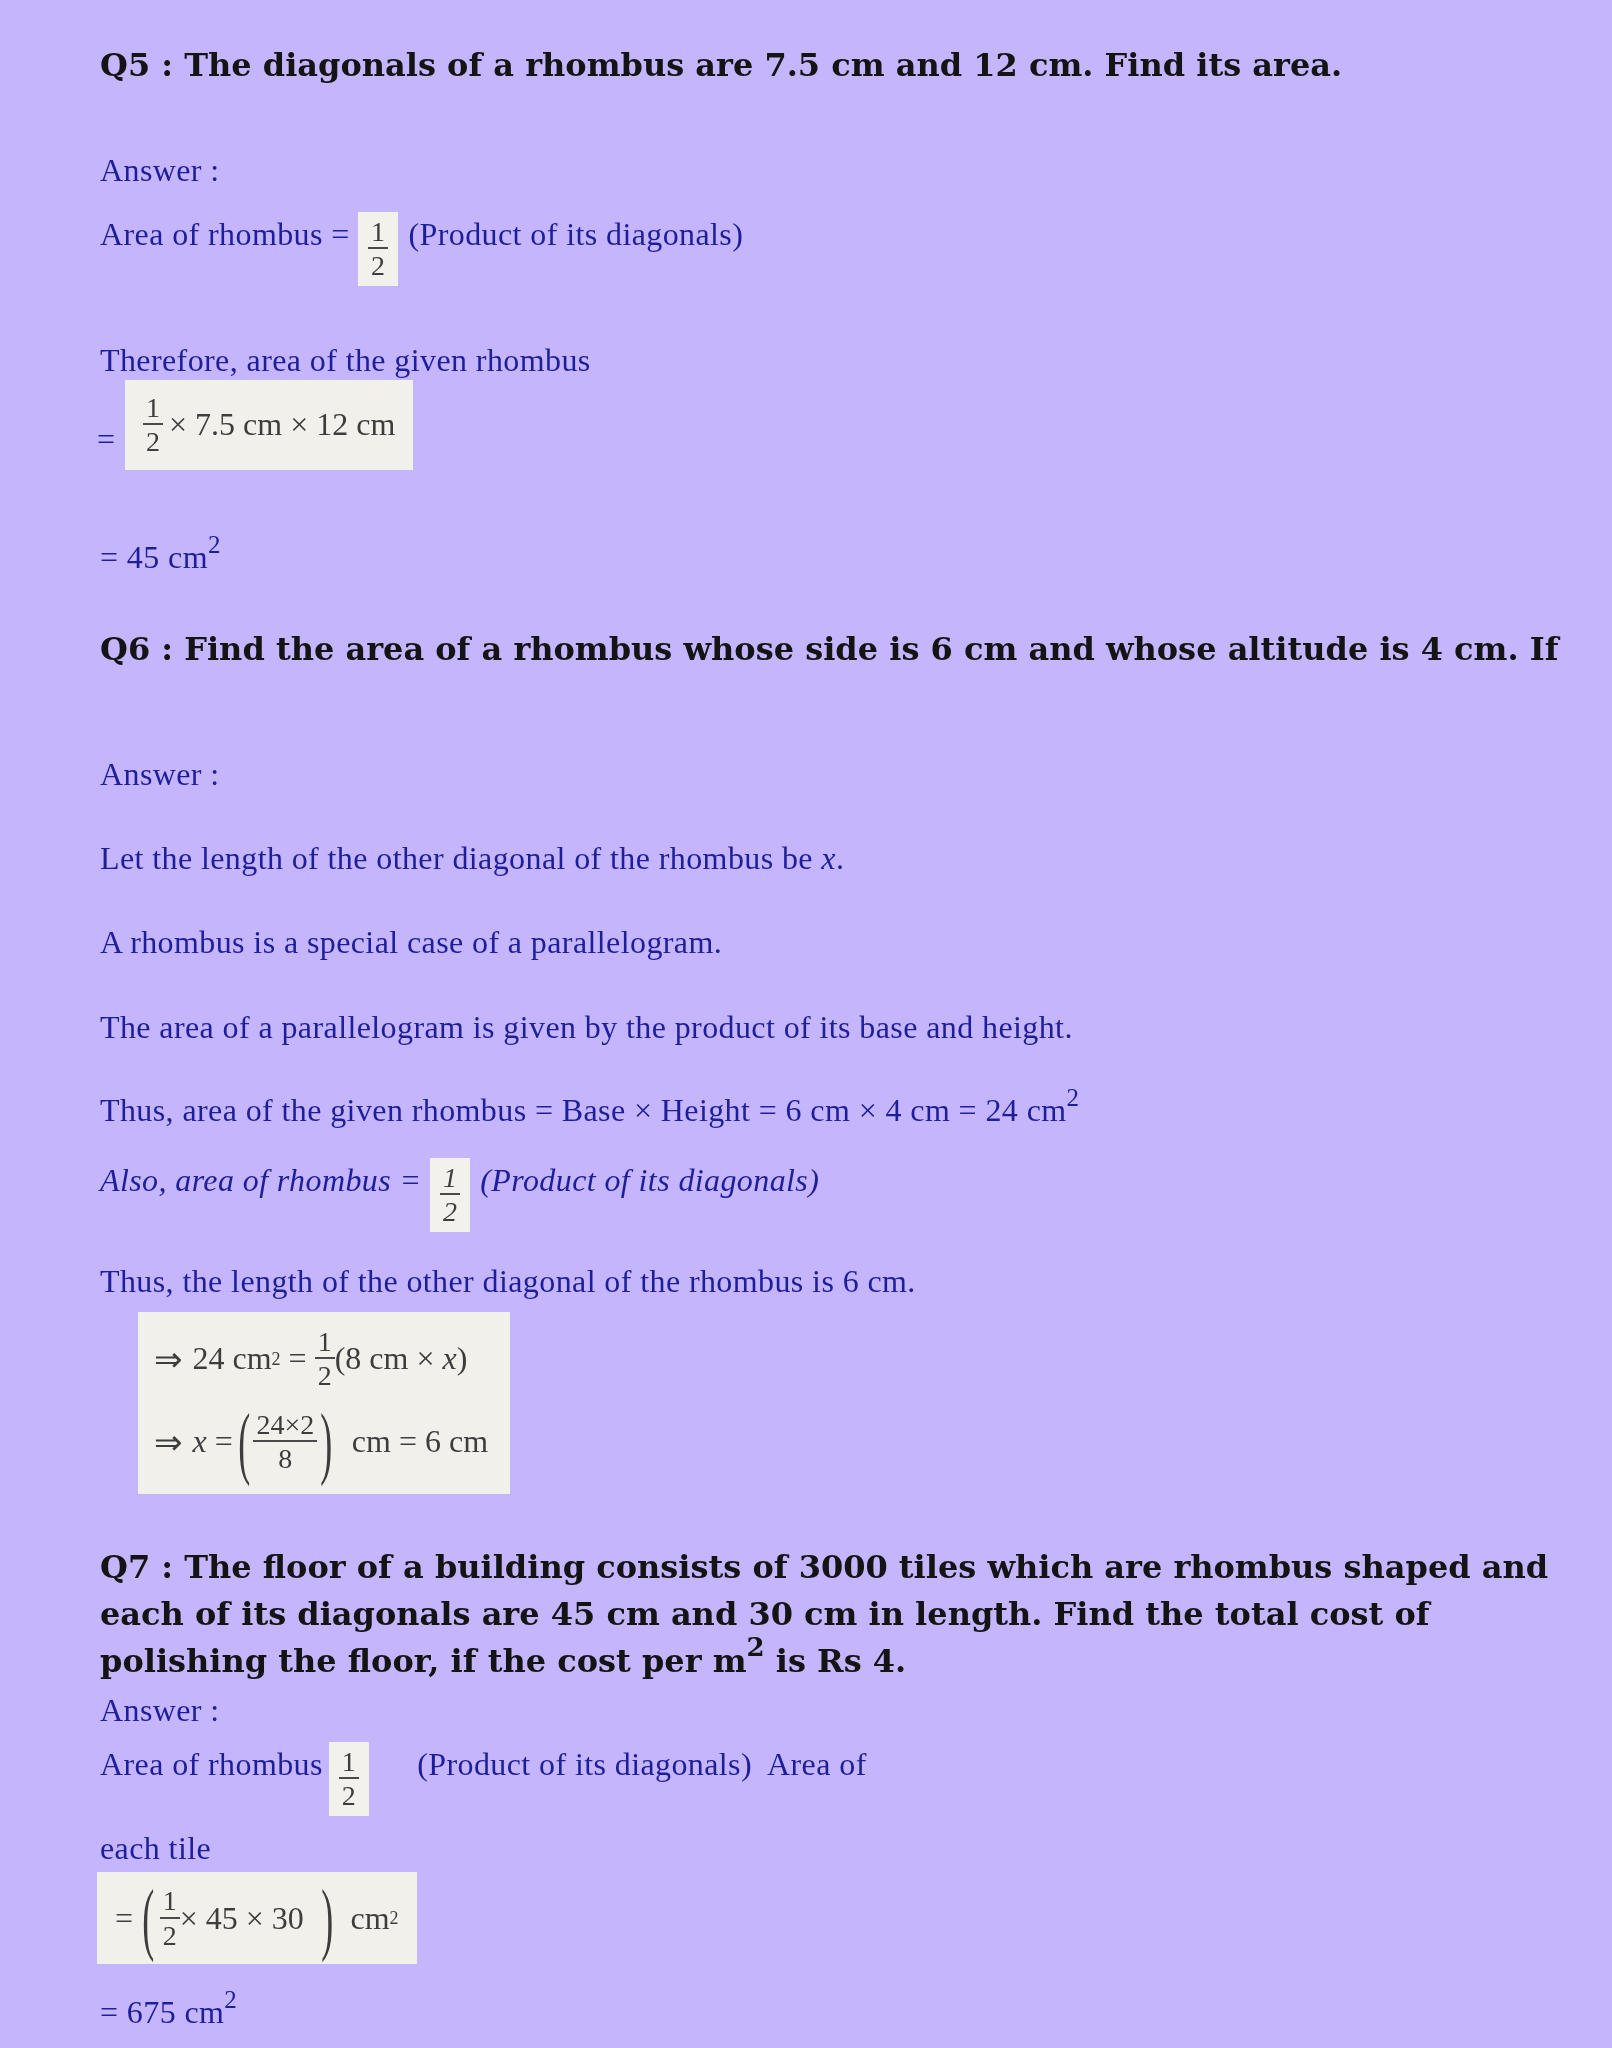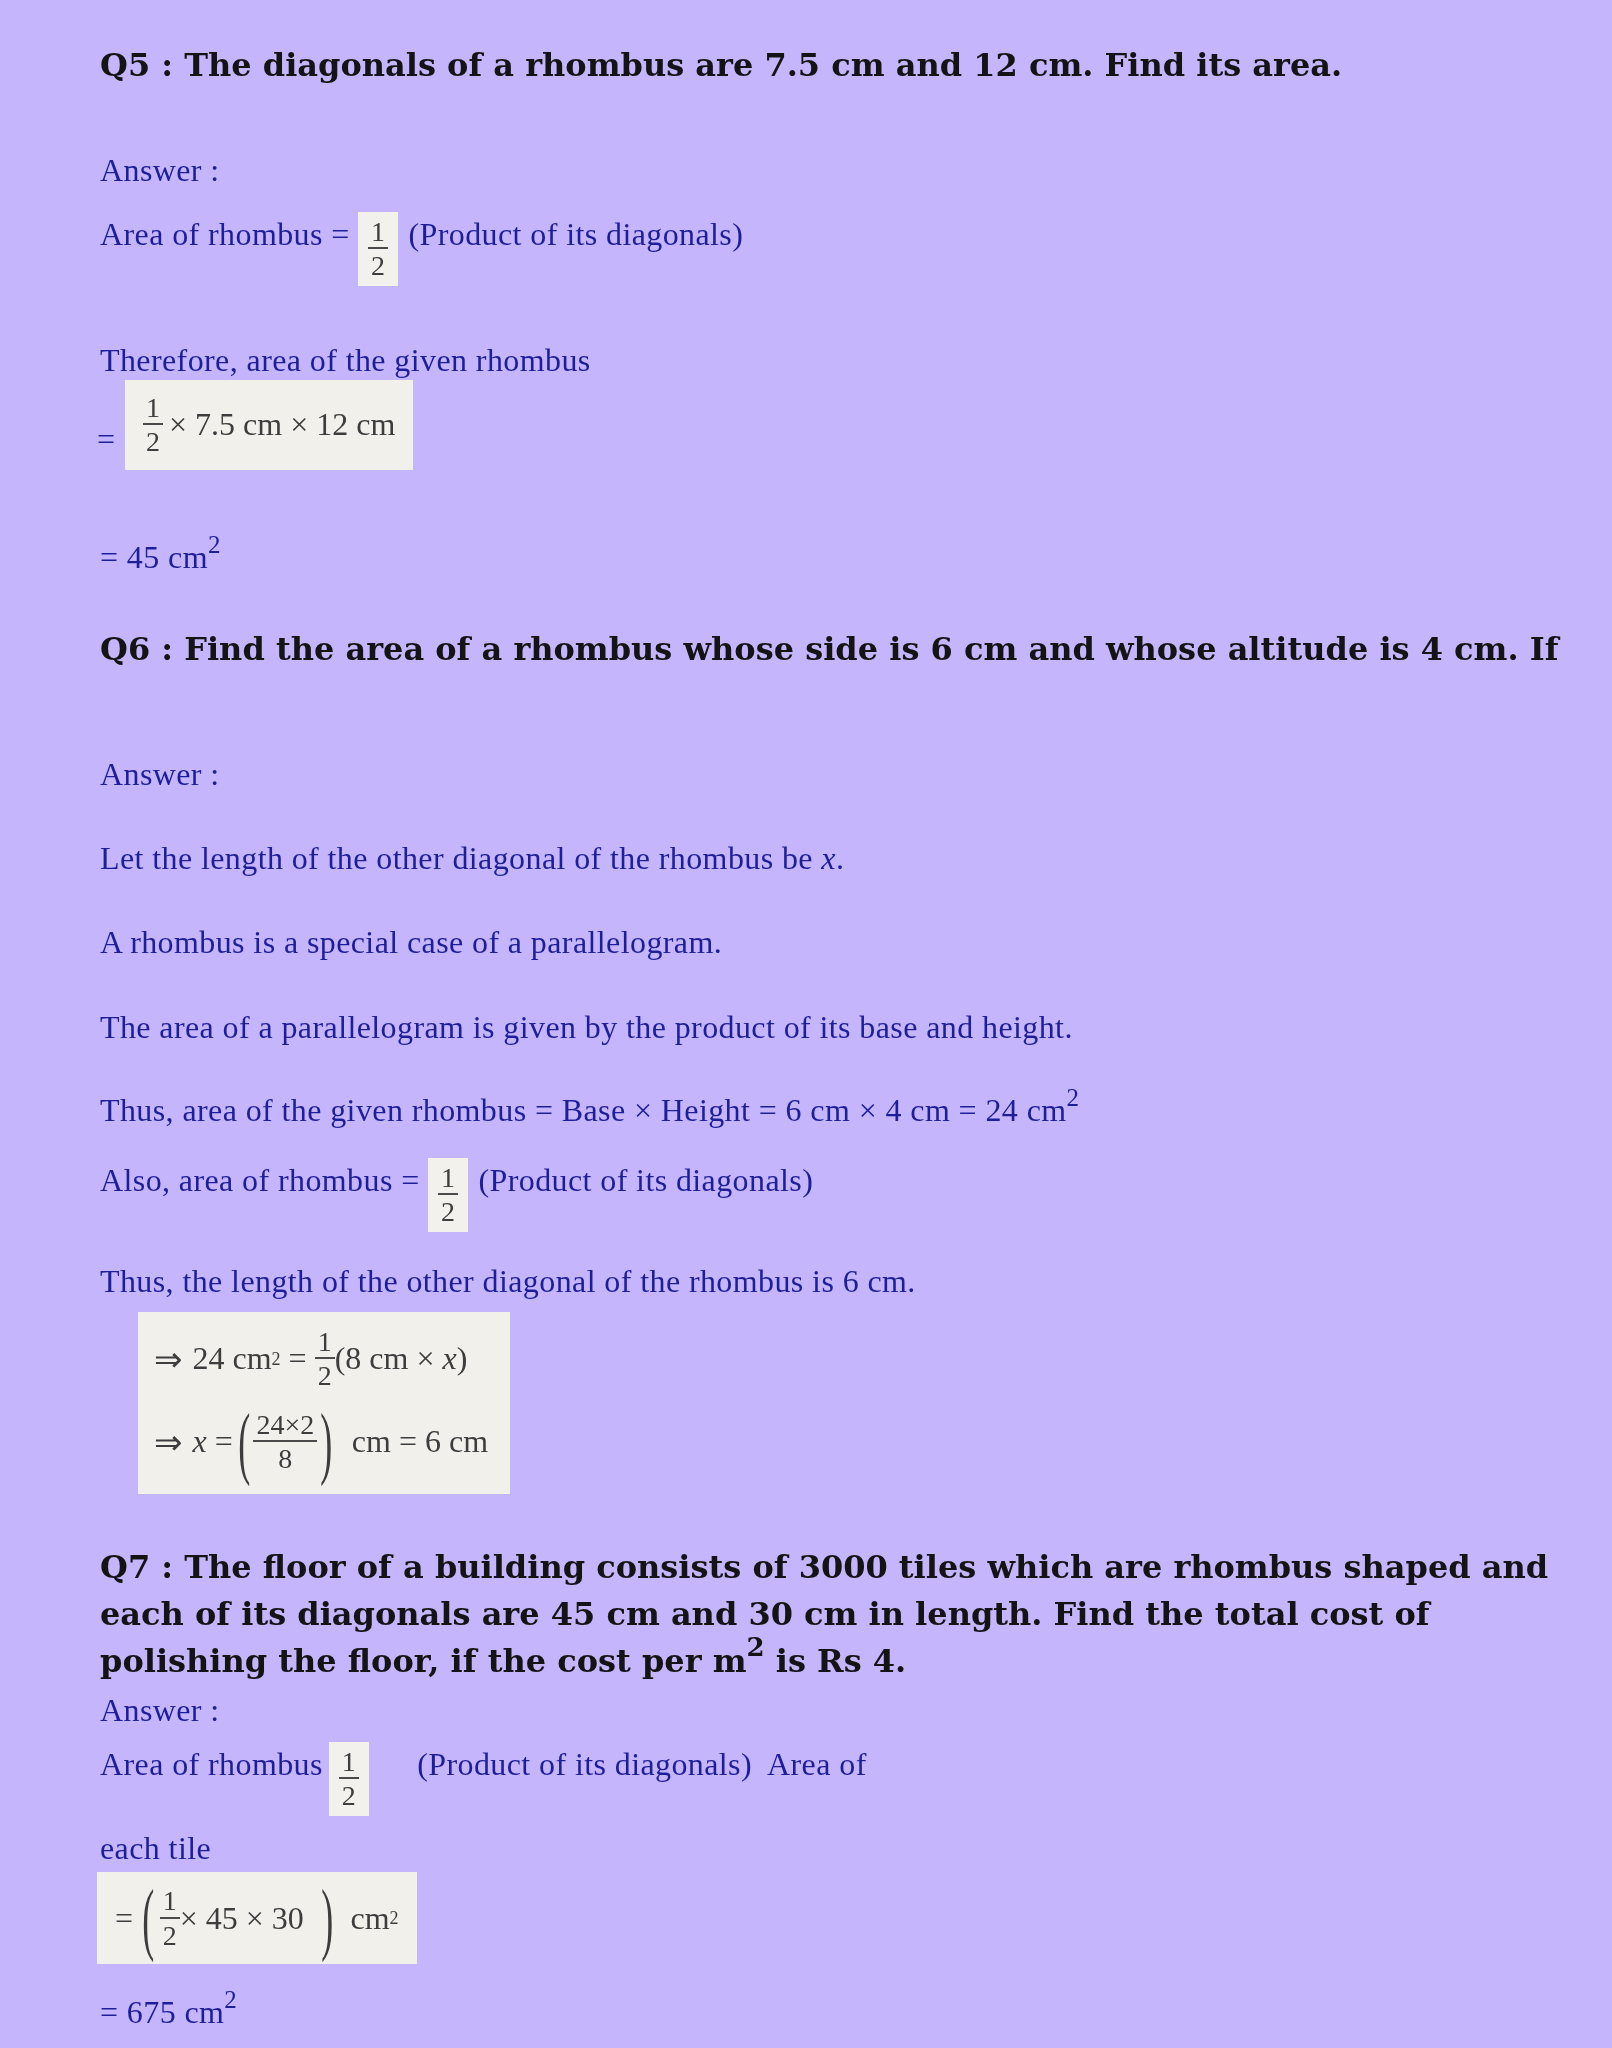--- a/index.html
+++ b/index.html
@@ -139,21 +139,21 @@
   </div>
 
   <div class="a" style="top:1005px;">
     <span>The area of a parallelogram is given by the product of its base and height.</span>
   </div>
 
   <div class="a" style="top:1088px;">
     <span>Thus, area of the given rhombus = Base × Height = 6 cm × 4 cm = 24 cm</span><span class="sup-lg">2</span>
   </div>
 
-  <div class="a flexline" style="top:1158px;">
+  <div class="a flexline" style="top:1158px;font-style:italic;">
     <span class="white-space-pre">Also, area of rhombus = </span>
     <span class="fracbox">
         <span class="frac">
           <span class="num">1</span>
           <span class="den">2</span>
         </span>
       </span>
     <span class="gap-sm">(Product of its diagonals)</span>
   </div>
 

